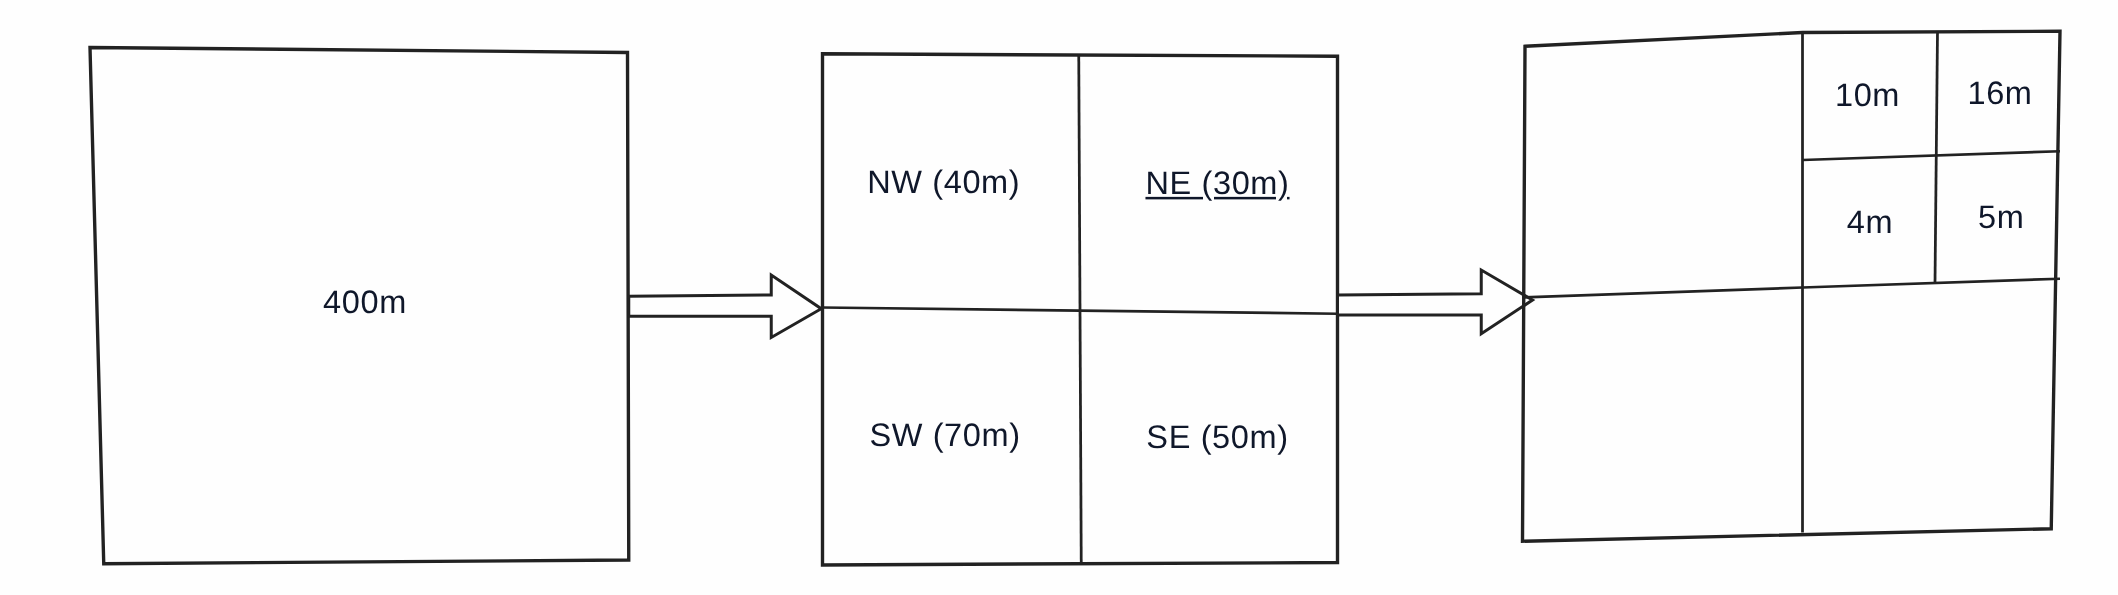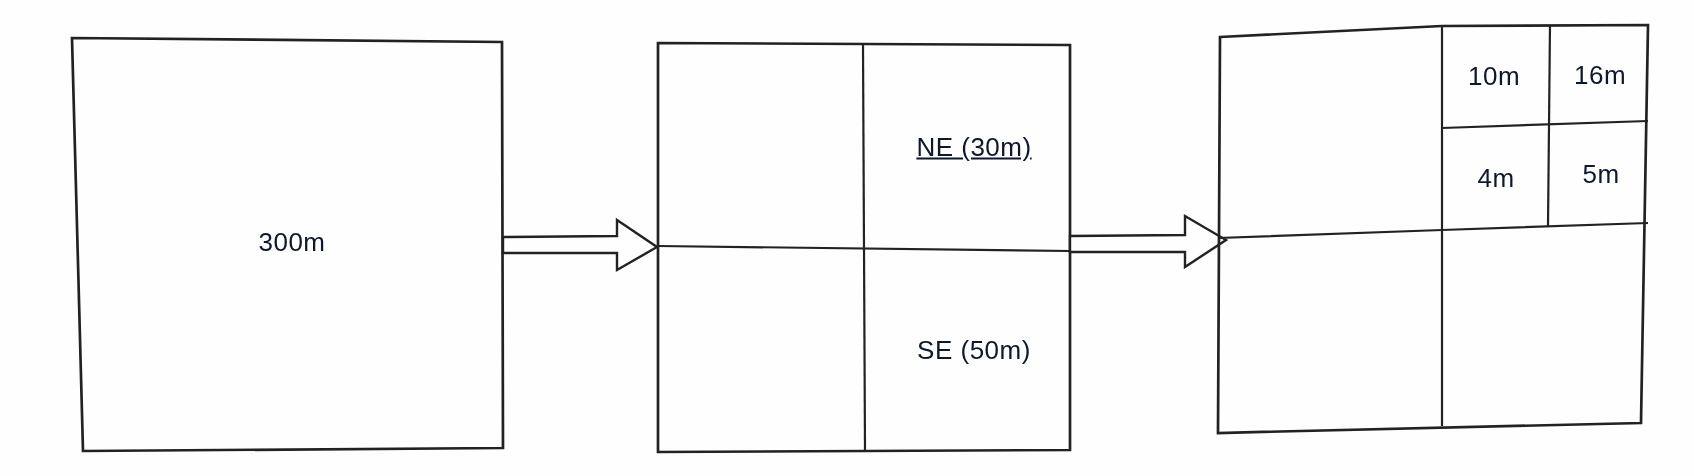--- a/index.html
+++ b/index.html
@@ -56,23 +56,25 @@
 
     <path class="arrow" d="M1070,236 L1185,235 L1185,216 L1226,240 L1185,267 L1185,252 L1070,252 Z"></path>
 
     <path class="shape outer" d="M1220,37 L1442,26 L1648,25 L1641,423 L1218,433 Z"></path>
     <path class="shape inner" d="M1442,26 L1442,426"></path>
     <path class="shape inner" d="M1218,238 L1442,230 L1648,223"></path>
     <path class="shape inner" d="M1550,25 L1548,226"></path>
     <path class="shape inner" d="M1442,128 L1648,121"></path>
   </svg>
 
-  <div class="lbl" style="left:292px; top:242px;">300m</div>
+  <div class="lbl" style="left:292px; top:242px;">400m</div>
 
+  <div class="lbl" style="left:755px; top:146px;">NW (40m)</div>
   <div class="lbl" style="left:974px; top:147px;text-decoration:underline;">NE (30m)</div>
+  <div class="lbl" style="left:756px; top:348px;">SW (70m)</div>
   <div class="lbl" style="left:974px; top:350px;">SE (50m)</div>
 
   <div class="lbl" style="left:1494px; top:76px;">10m</div>
   <div class="lbl" style="left:1600px; top:75px;">16m</div>
   <div class="lbl" style="left:1496px; top:178px;">4m</div>
   <div class="lbl" style="left:1601px; top:174px;text-align:center;">5m</div>
 
 </div>
 
 </body></html>

